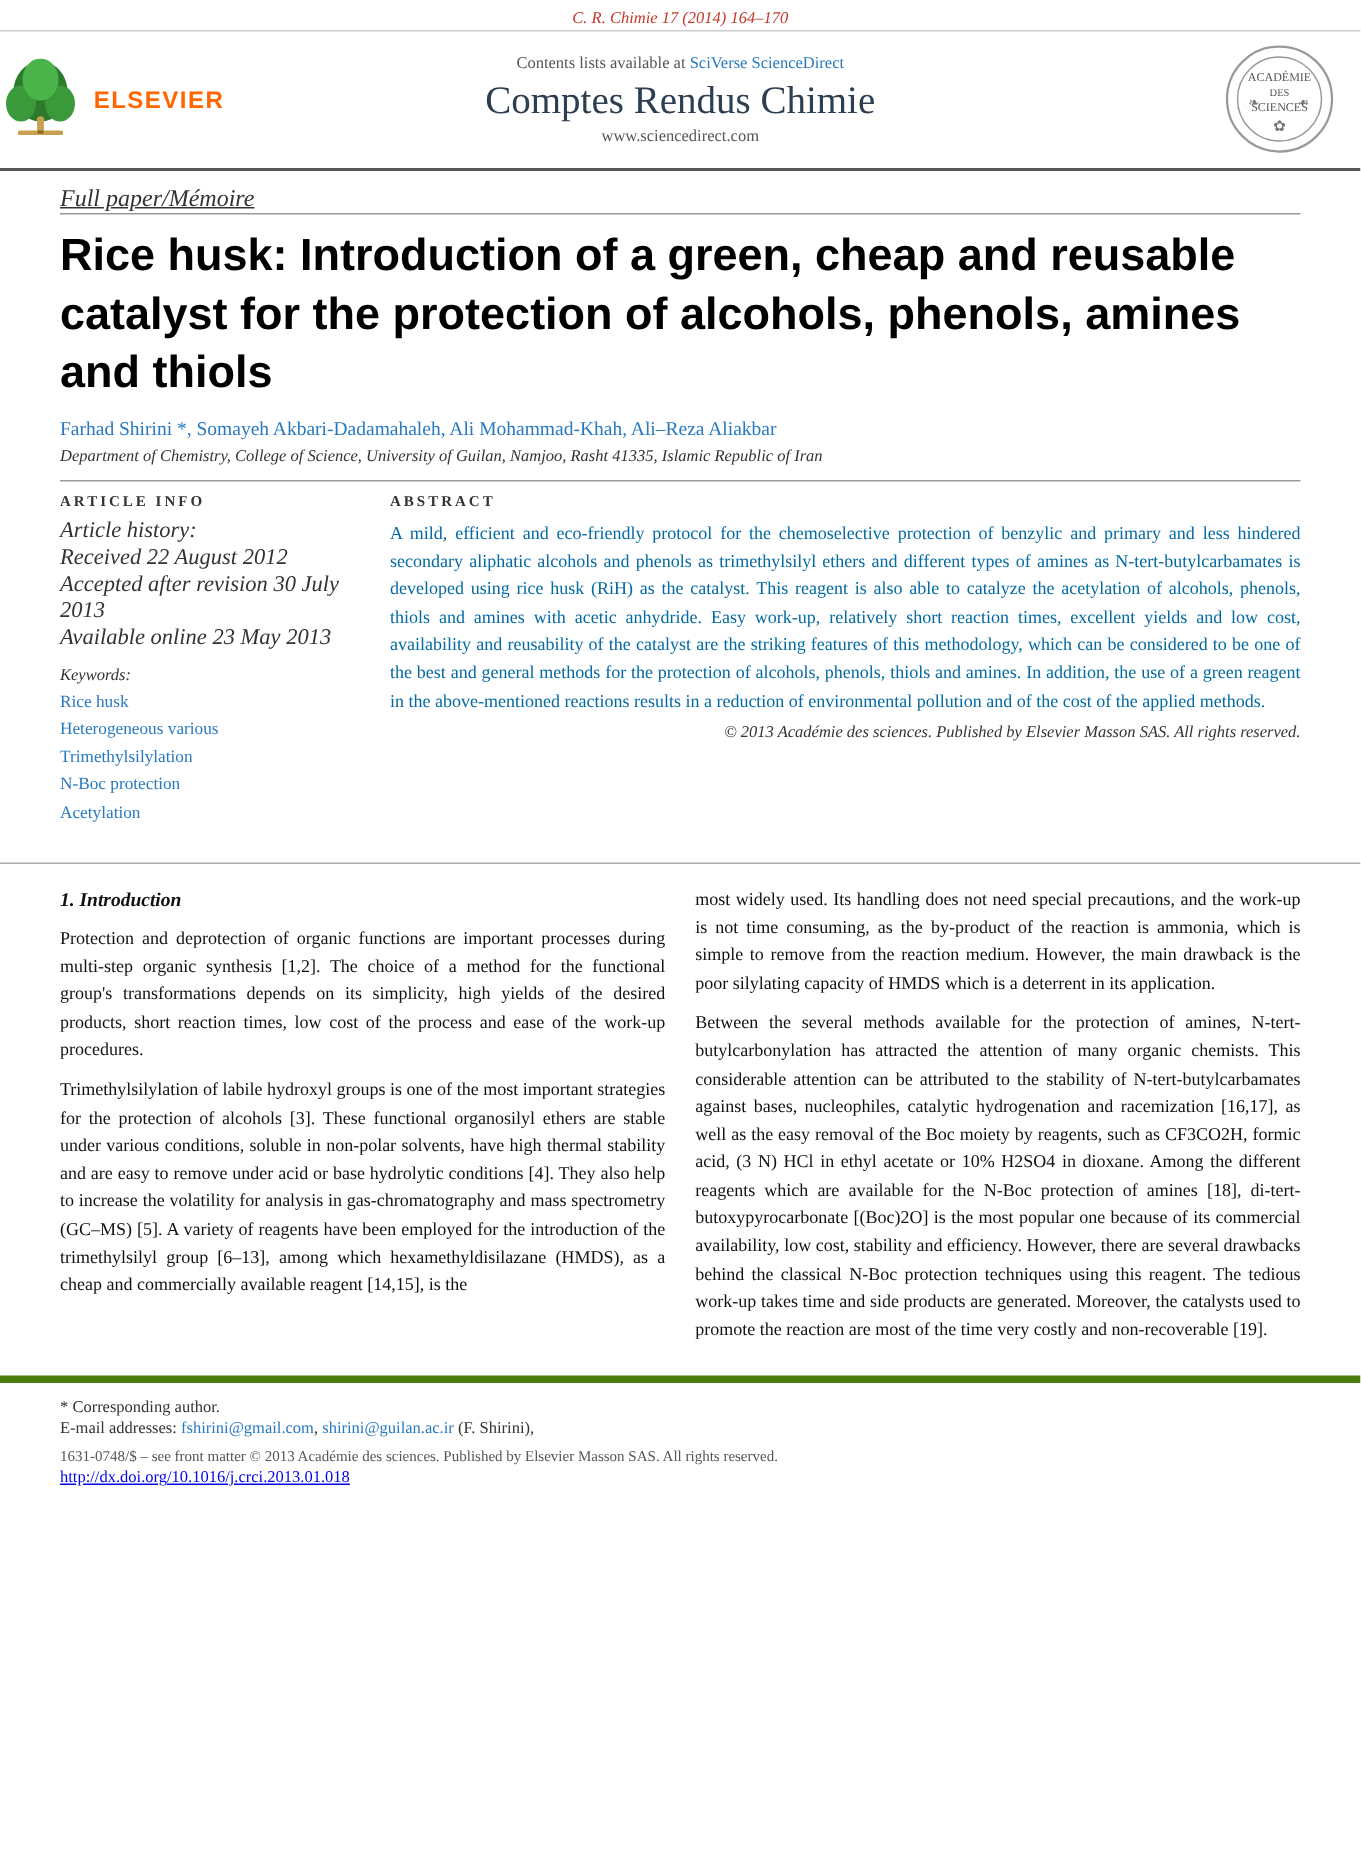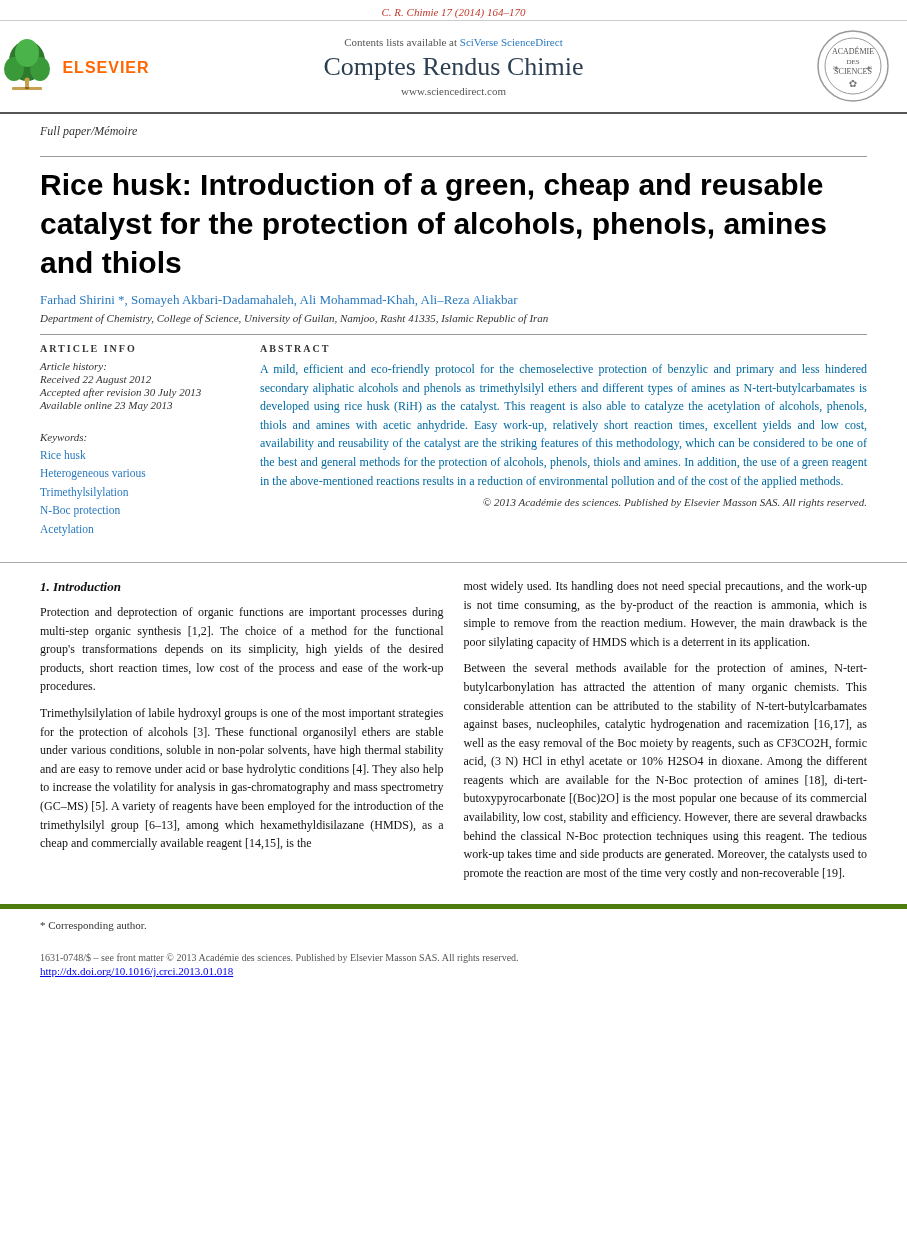--- a/index.html
+++ b/index.html
@@ -86,26 +86,27 @@
       width: 75px;
       height: 75px;
     }
 
     
     .article-content {
       padding: 10px 40px 10px 40px;
     }
 
     .article-type {
-      font-size: 12px;
+      font-size: 16px;
       font-style: italic;
       color: #333;
       border-bottom: 1px solid #999;
-      padding-bottom: 17px;
+      padding-bottom: 0;
       margin-bottom: 8px;
+      text-decoration: underline;
     }
 
     .article-main-title {
       font-size: 30px;
       font-weight: bold;
       color: #000000;
       line-height: 1.3;
       margin-bottom: 10px;
       font-family: Arial, sans-serif;
     }
@@ -143,24 +144,24 @@
     .section-label {
       font-size: 10px;
       font-weight: bold;
       letter-spacing: 2px;
       text-transform: uppercase;
       color: #333;
       margin-bottom: 6px;
     }
 
     .article-history {
-      font-size: 11px;
-      font-style: italic;
-      color: #333;
-      margin-bottom: 20px;
+      font-size: 15px;
+      font-style: italic;
+      color: #333;
+      margin-bottom: 10px;
     }
     .article-history div {
       margin-bottom: 1px;
     }
 
     .keywords-section {
       margin-top: 8px;
     }
     .keywords-section .kw-label {
       font-size: 11px;
@@ -232,21 +233,21 @@
       color: #333;
       margin-bottom: 2px;
     }
     .footnote a {
       color: #2979c0;
       text-decoration: none;
     }
     .footer-legal {
       font-size: 10px;
       color: #555;
-      margin-top: 21px;
+      margin-top: 8px;
     }
     .footer-doi {
       font-size: 11px;
       color: #2979c0;
       margin-top: 2px;
     }
 
     
     .tree-svg { display: block; }
   </style>
@@ -364,19 +365,25 @@
     <p>most widely used. Its handling does not need special precautions, and the work-up is not time consuming, as the by-product of the reaction is ammonia, which is simple to remove from the reaction medium. However, the main drawback is the poor silylating capacity of HMDS which is a deterrent in its application.</p>
     <p>Between the several methods available for the protection of amines, N-tert-butylcarbonylation has attracted the attention of many organic chemists. This considerable attention can be attributed to the stability of N-tert-butylcarbamates against bases, nucleophiles, catalytic hydrogenation and racemization [16,17], as well as the easy removal of the Boc moiety by reagents, such as CF3CO2H, formic acid, (3 N) HCl in ethyl acetate or 10% H2SO4 in dioxane. Among the different reagents which are available for the N-Boc protection of amines [18], di-tert-butoxypyrocarbonate [(Boc)2O] is the most popular one because of its commercial availability, low cost, stability and efficiency. However, there are several drawbacks behind the classical N-Boc protection techniques using this reagent. The tedious work-up takes time and side products are generated. Moreover, the catalysts used to promote the reaction are most of the time very costly and non-recoverable [19].</p>
   </div>
 
 </div>
 
 <div class="footer-area">
   <div class="footnote">
     <span>* Corresponding author.</span>
   </div>
+  <div class="footnote">
+    <span>E-mail addresses:</span>
+    <a href="mailto:fshirini@gmail.com">fshirini@gmail.com</a>,
+    <a href="mailto:shirini@guilan.ac.ir">shirini@guilan.ac.ir</a>
+    (F. Shirini),
+  </div>
   <div class="footer-legal">1631-0748/$ – see front matter © 2013 Académie des sciences. Published by Elsevier Masson SAS. All rights reserved.</div>
   <div class="footer-doi">
     <a href="#">
       <span>http://dx.doi.org/10.1016/j.crci.2013.01.018</span>
     </a>
   </div>
 </div>
 
 </body></html>

